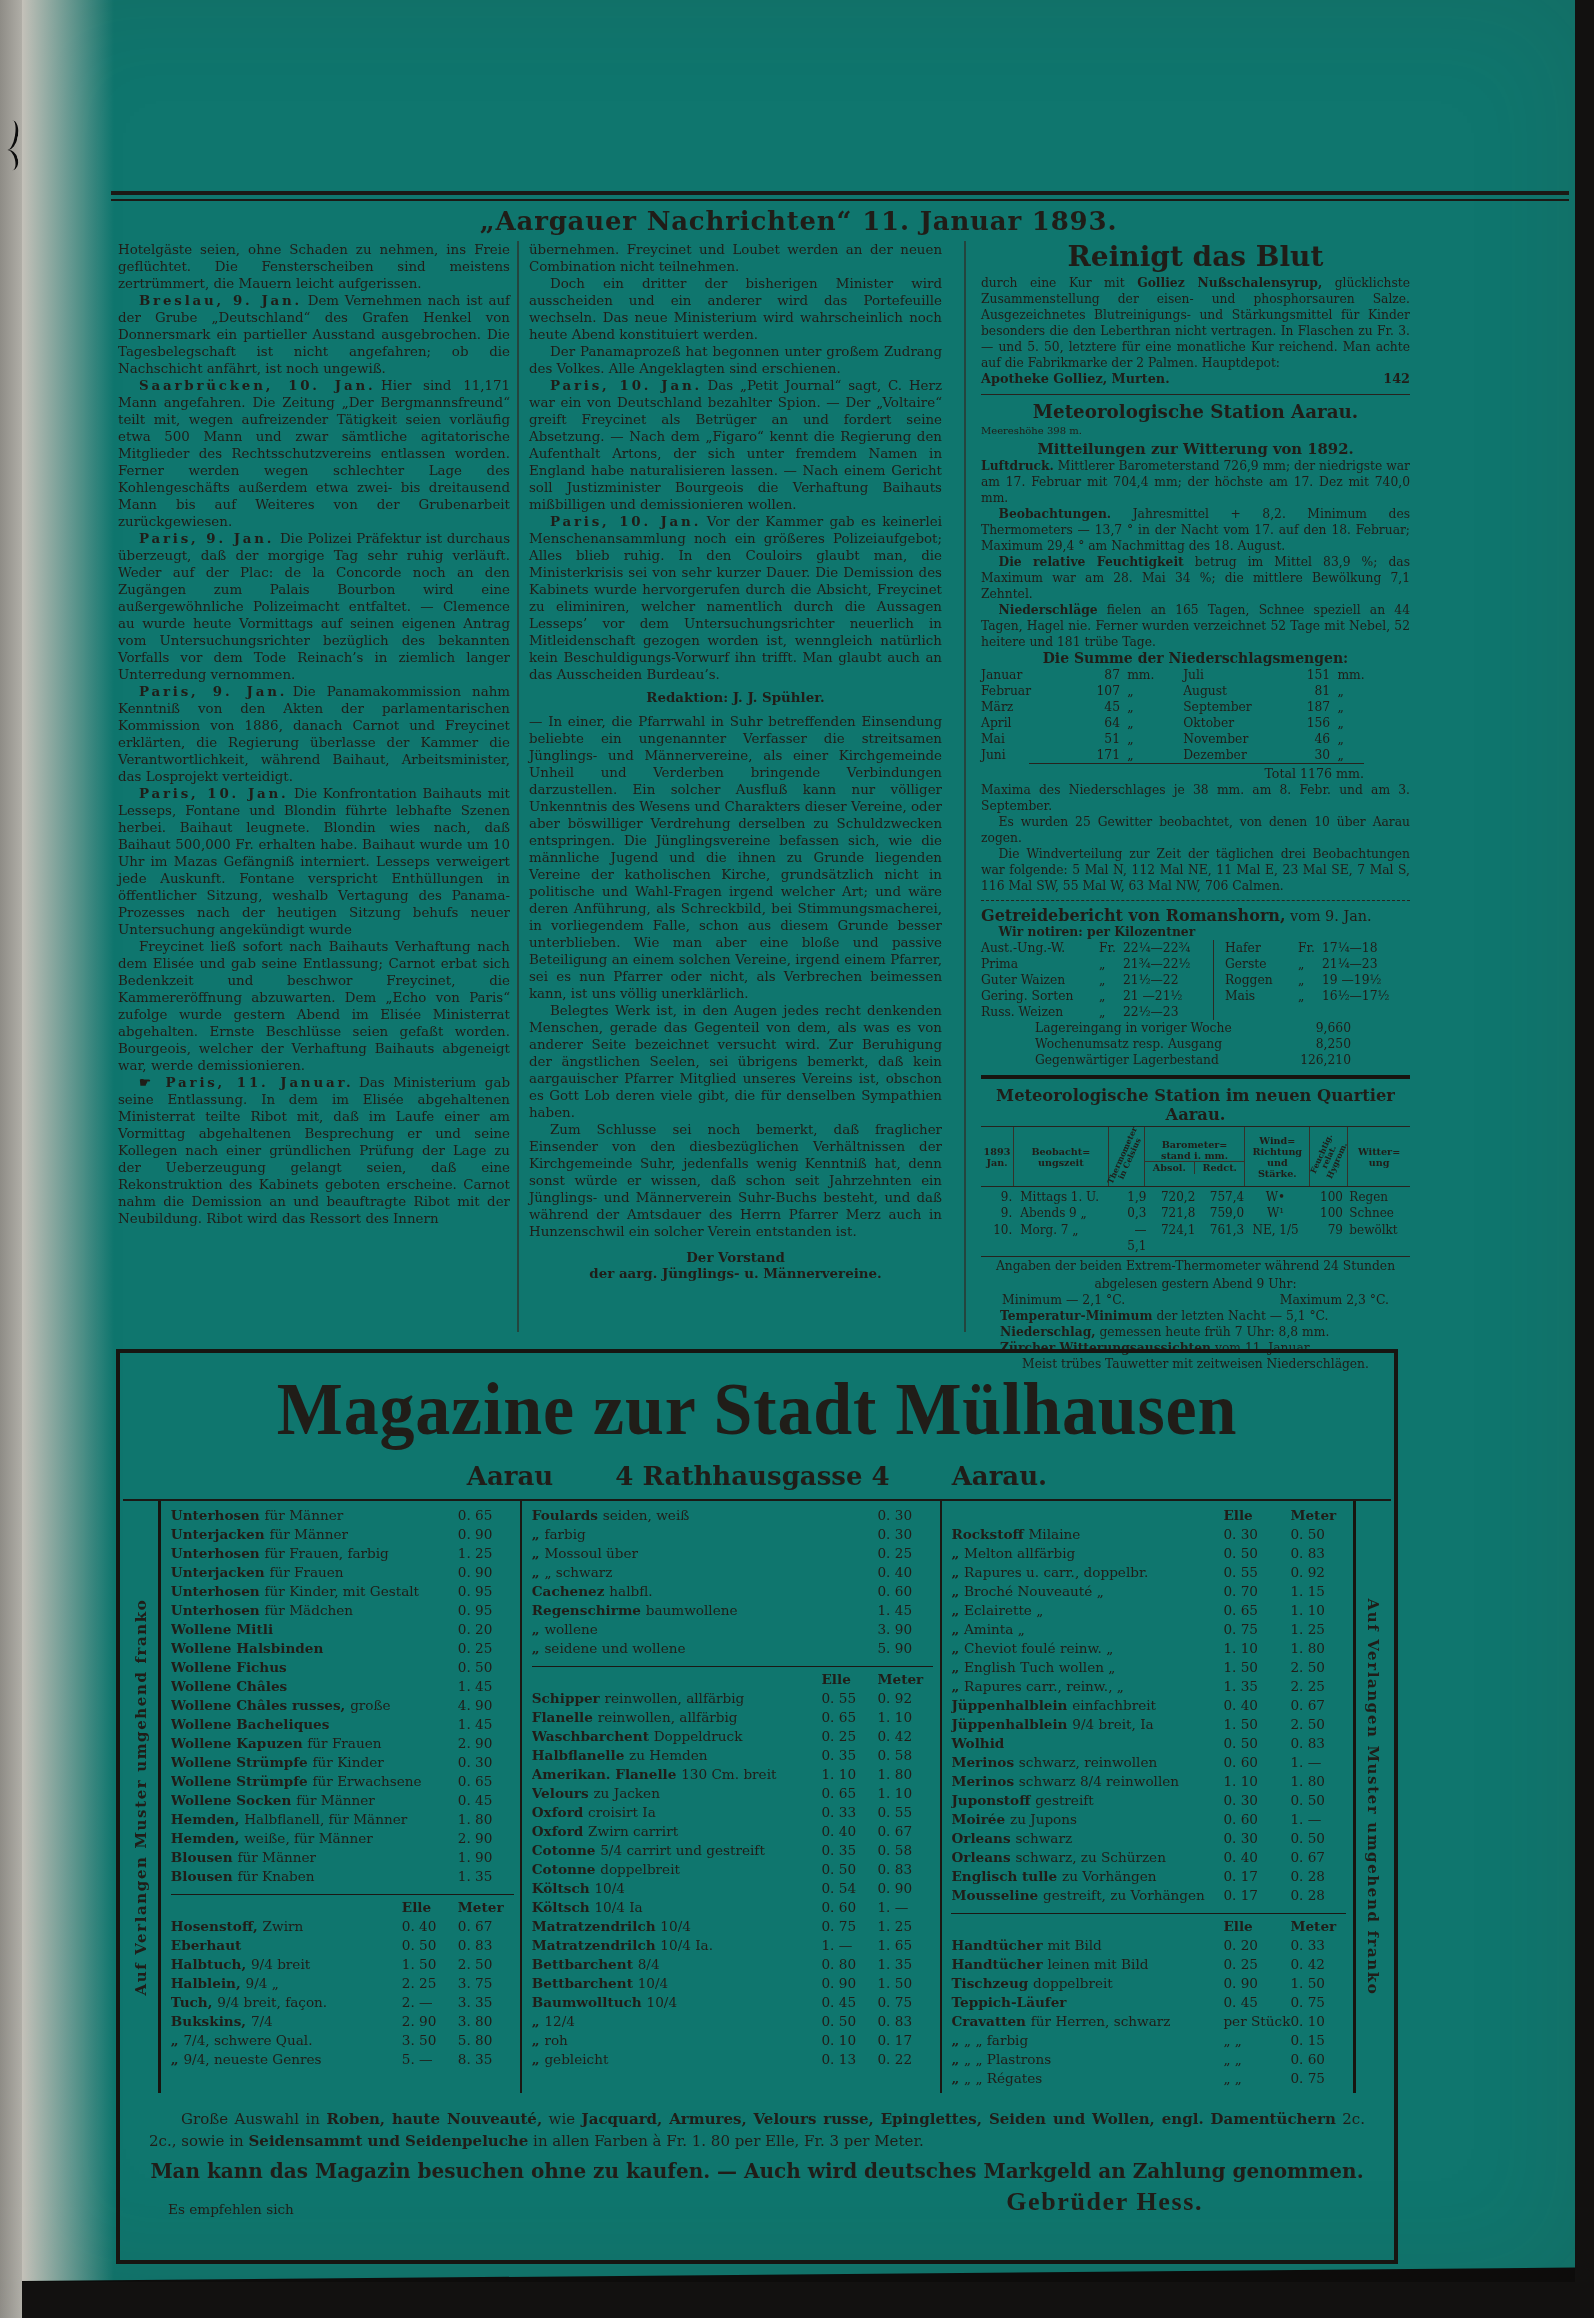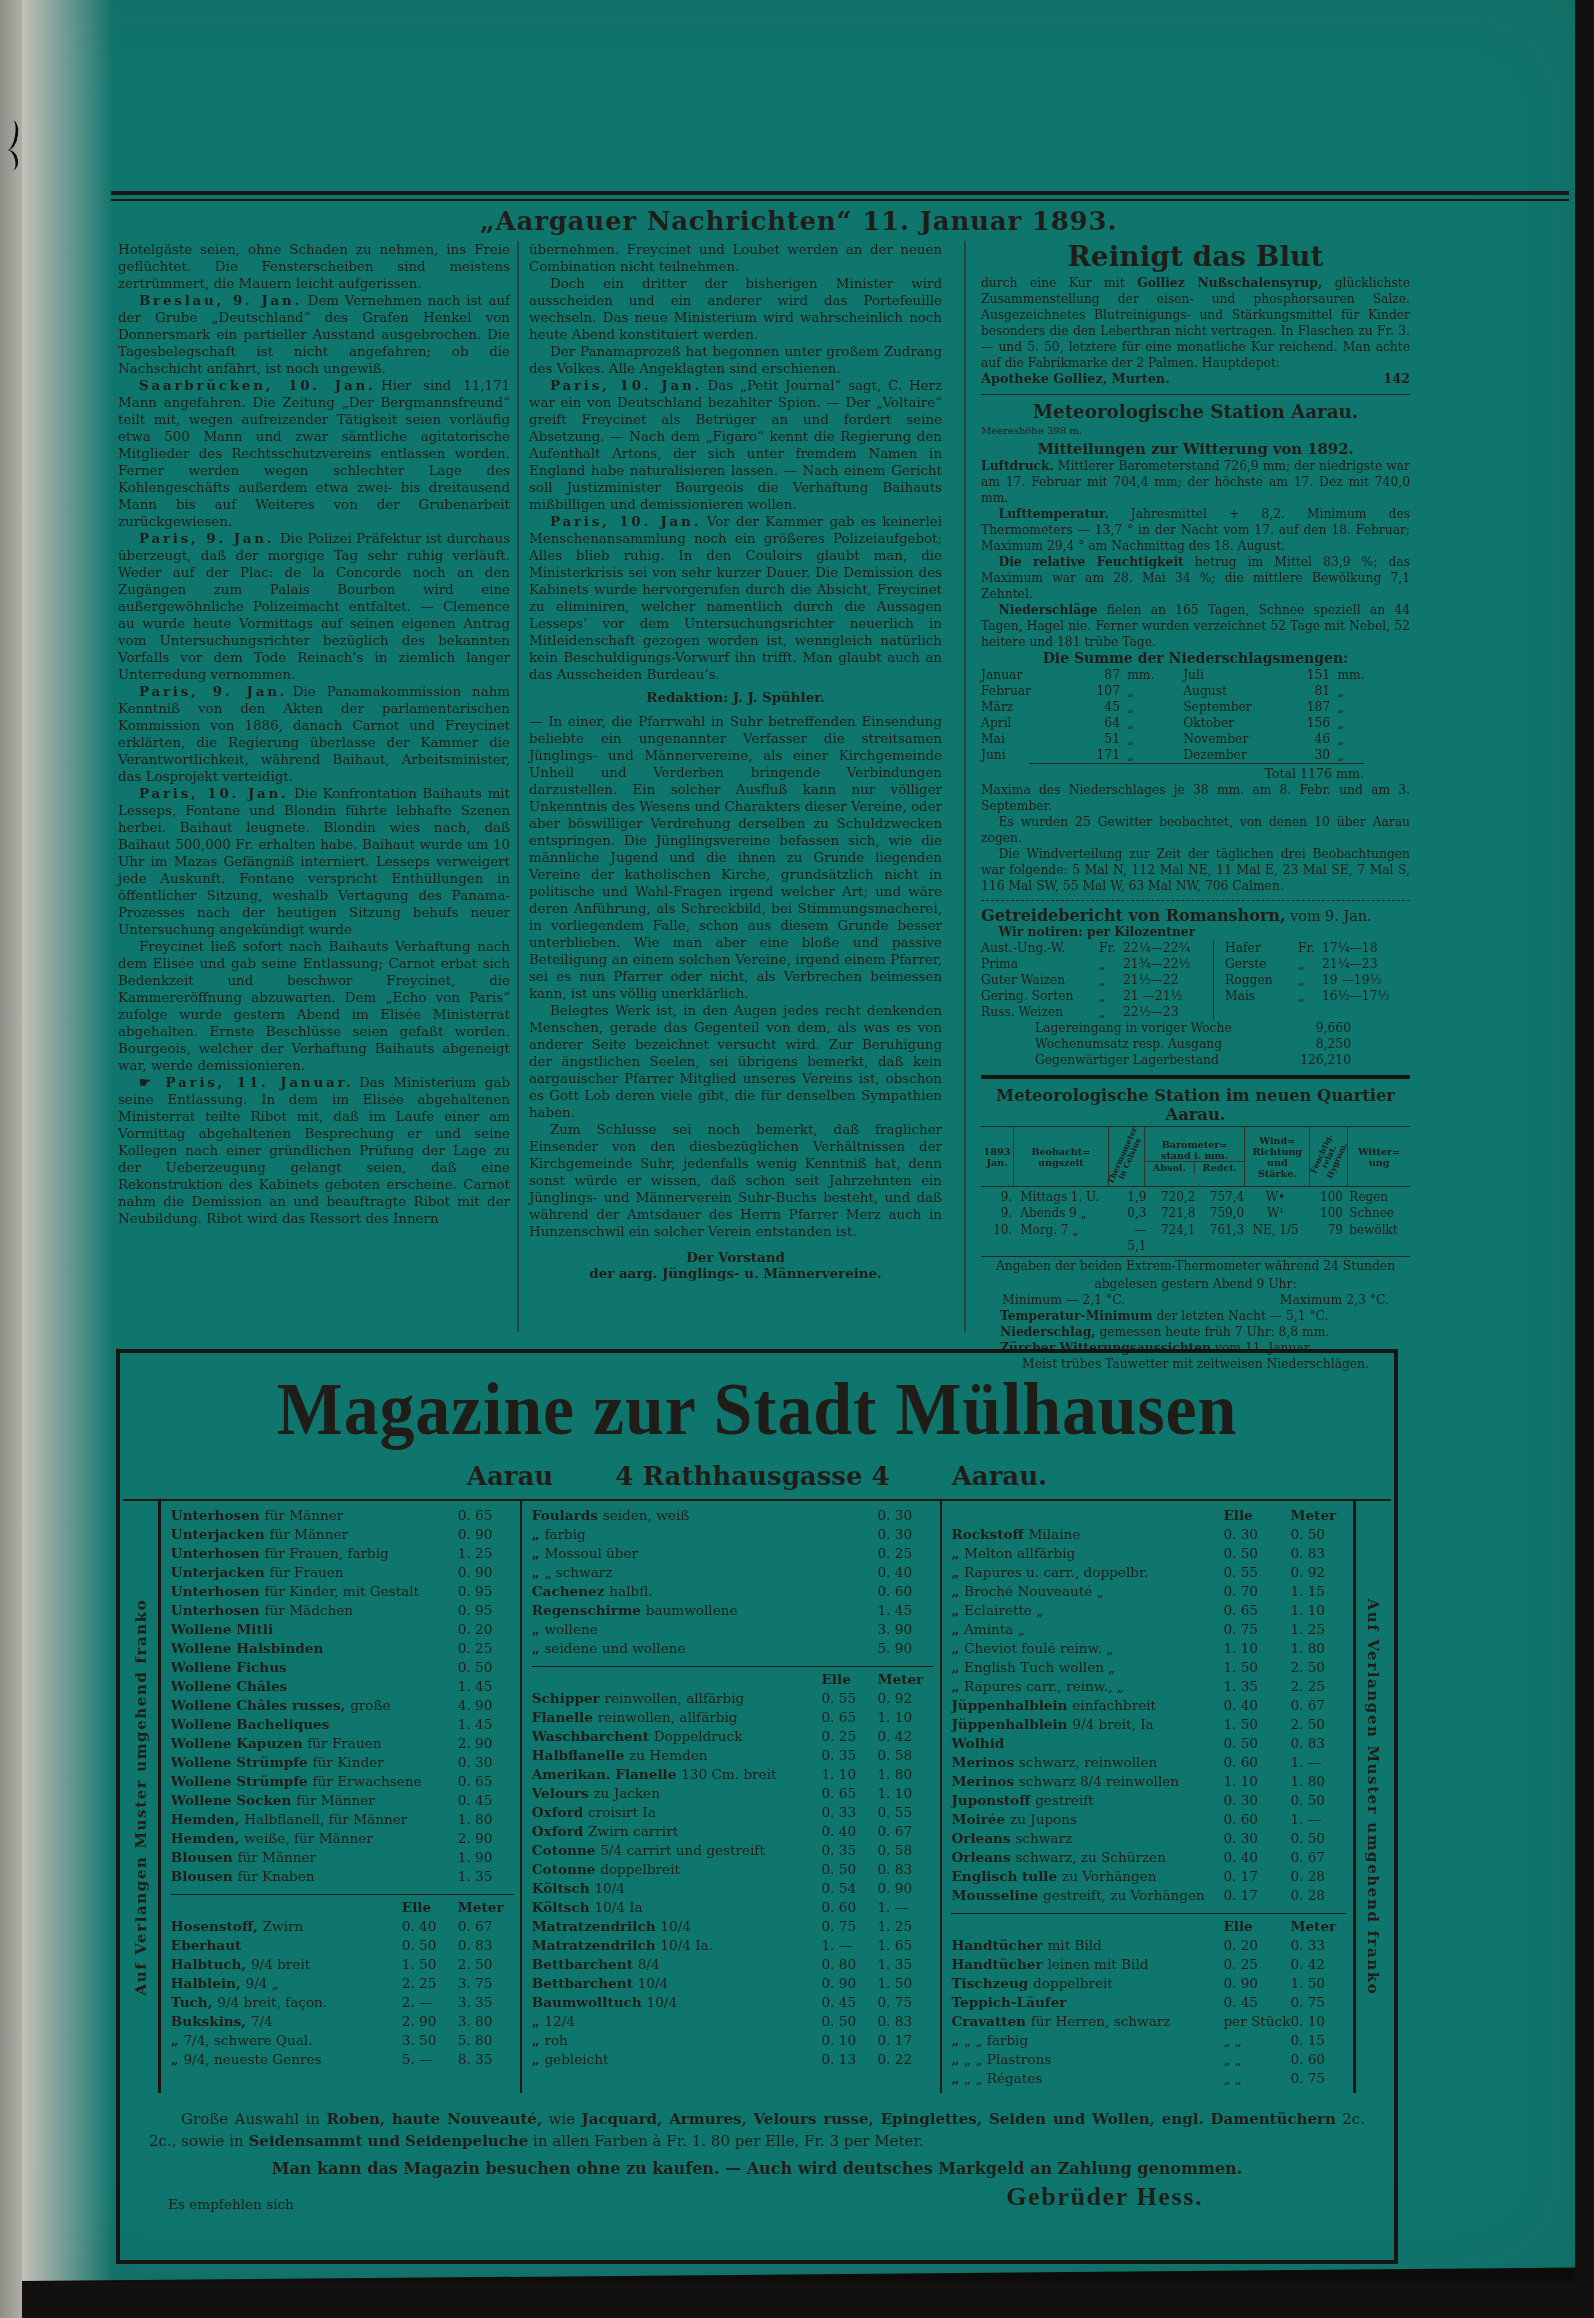--- a/index.html
+++ b/index.html
@@ -113,21 +113,21 @@
   .colB{flex:1;border-left:2.4px solid #1b1814;border-right:2.4px solid #1b1814}
   .colC{flex:0 0 395px}
   .prow{display:flex;font-size:13.6px;line-height:19px;white-space:nowrap;overflow:hidden}
   .pl{flex:1;overflow:hidden}
   .pl b{margin-right:4.8px}
   .pv{flex:0 0 56px;text-align:left}
   .pvw{flex:0 0 67px}
   .phead{font-weight:bold}
   .part2{margin-top:8px;border-top:1.6px solid #1b1814;padding-top:3.2px}
   .ad-footer1{font-size:15px;line-height:21.5px;text-align:justify;margin:16px 29px 0;text-indent:32px}
-  .ad-footer2{text-align:center;font-weight:bold;font-size:16px;margin-top:7.2px}
+  .ad-footer2{text-align:center;font-weight:bold;font-size:20px;margin-top:7.2px}
   .ad-closing{display:flex;justify-content:space-between;align-items:flex-end;
               margin:3.2px 191px 9.6px 48px}
   .closing-l{font-size:13.6px}
   .closing-r{font-size:26px;font-weight:bold;font-family:"Liberation Serif",serif;letter-spacing:1.6px}
 </style>
 </head>
 <body>
 
 <div class="edge-strip">
   <div class="squiggle"></div>
@@ -186,21 +186,21 @@
     </div>
 
     <hr class="hr-thin">
 
     <div class="st1">
       <div class="st1-h1">Meteorologische Station Aarau.</div>
       <div class="st1-h2">Meereshöhe 398 m.</div>
       <div class="st1-h3">Mitteilungen zur Witterung von 1892.</div>
       <div>
           <p class="para"><b>Luftdruck.</b><span> Mittlerer Barometerstand 726,9 mm; der niedrigste war am 17. Februar mit 704,4 mm; der höchste am 17. Dez mit 740,0 mm.</span></p>
-          <p class="para"><b>Lufttemperatur.</b><span> Jahresmittel + 8,2. Minimum des Thermometers — 13,7 ° in der Nacht vom 17. auf den 18. Februar; Maximum 29,4 ° am Nachmittag des 18. August.</span></p>
+          <p class="para"><b>Beobachtungen.</b><span> Jahresmittel + 8,2. Minimum des Thermometers — 13,7 ° in der Nacht vom 17. auf den 18. Februar; Maximum 29,4 ° am Nachmittag des 18. August.</span></p>
           <p class="para"><b>Die relative Feuchtigkeit</b><span> betrug im Mittel 83,9 %; das Maximum war am 28. Mai 34 %; die mittlere Bewölkung 7,1 Zehntel.</span></p>
           <p class="para"><b>Niederschläge</b><span> fielen an 165 Tagen, Schnee speziell an 44 Tagen, Hagel nie. Ferner wurden verzeichnet 52 Tage mit Nebel, 52 heitere und 181 trübe Tage.</span></p>
         </div>
       <div class="rain-title">Die Summe der Niederschlagsmengen:</div>
       <div>
           <div class="rain-row">
           <span class="rm">Januar</span>
             <span class="rv">87</span>
             <span class="ru">mm.</span>
           <span class="rm rm2">Juli</span>

